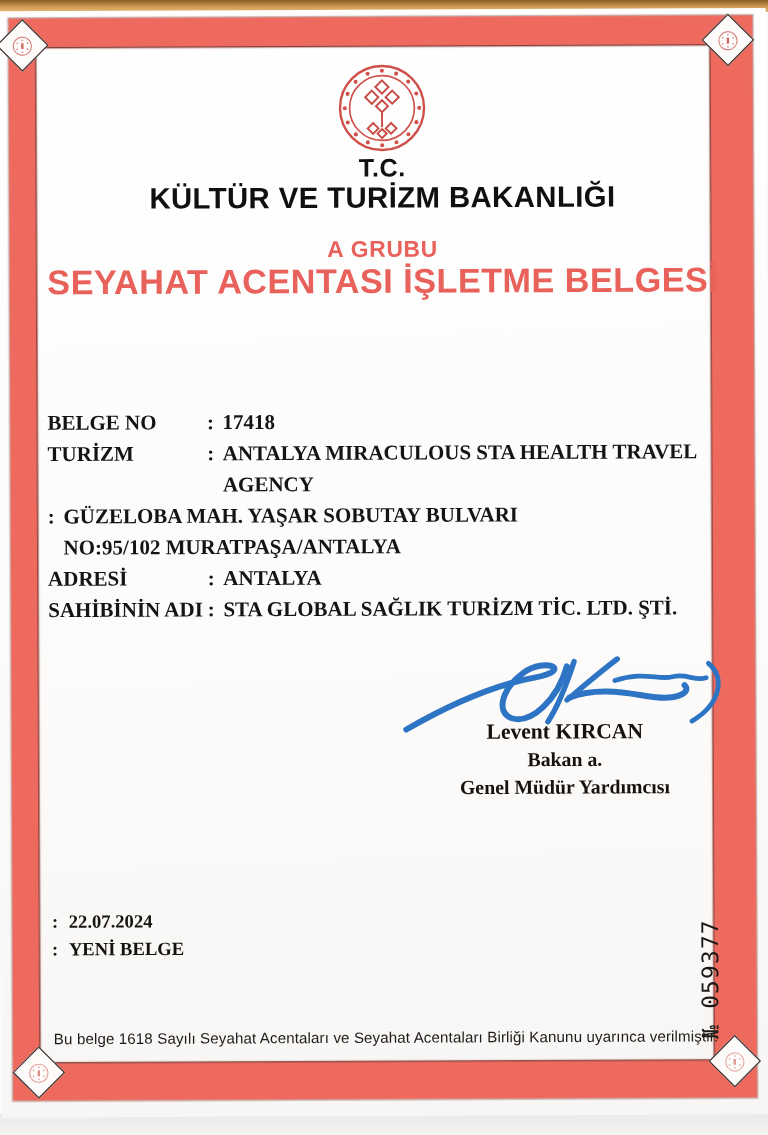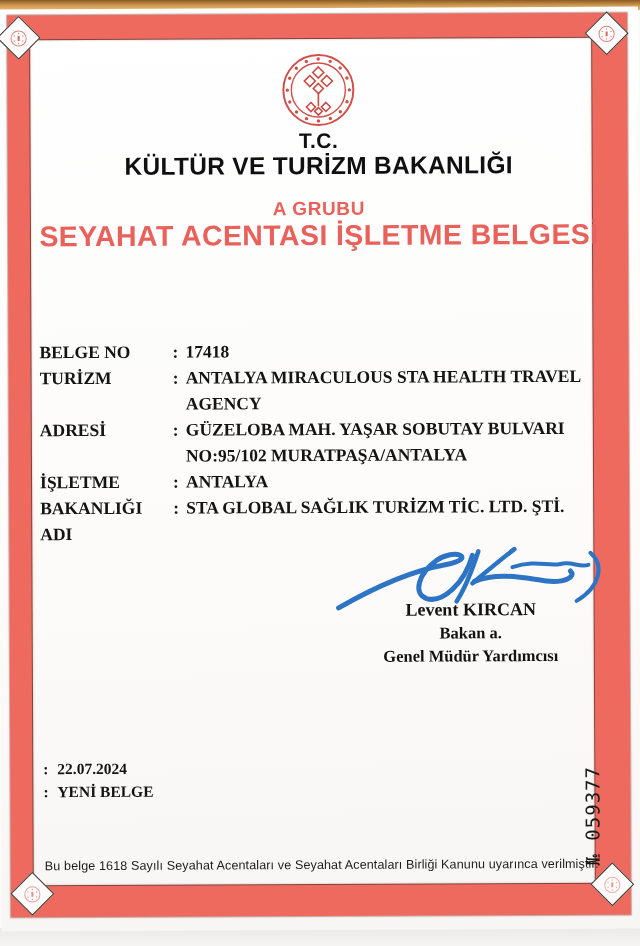--- a/index.html
+++ b/index.html
@@ -211,31 +211,30 @@
       <span class="flabel">BELGE NO</span>
       <span class="fcolon">:</span>
       <span class="fvalue">17418</span>
     </div>
     <div class="frow">
       <span class="flabel">TURİZM</span>
       <span class="fcolon">:</span>
       <span class="fvalue">ANTALYA MIRACULOUS STA HEALTH TRAVEL AGENCY</span>
     </div>
     <div class="frow">
+      <span class="fcolon">:</span>
+      <span class="fvalue">GÜZELOBA MAH. YAŞAR SOBUTAY BULVARI NO:95/102 MURATPAŞA/ANTALYA</span>
+    </div>
+    <div class="frow">
       <span class="flabel">ADRESİ</span>
       <span class="fcolon">:</span>
-      <span class="fvalue">GÜZELOBA MAH. YAŞAR SOBUTAY BULVARI NO:95/102 MURATPAŞA/ANTALYA</span>
-    </div>
-    <div class="frow">
-      <span class="flabel">İŞLETME</span>
-      <span class="fcolon">:</span>
       <span class="fvalue">ANTALYA</span>
     </div>
     <div class="frow">
-      <span class="flabel">BAKANLIĞI ADI</span>
+      <span class="flabel">SAHİBİNİN ADI</span>
       <span class="fcolon">:</span>
       <span class="fvalue">STA GLOBAL SAĞLIK TURİZM TİC. LTD. ŞTİ.</span>
     </div>
   </div>
 
   <svg class="sig-svg" width="278" height="72" viewBox="0 0 278 72">
     <g fill="none" stroke="#2e74c4" stroke-linecap="round">
       <path stroke-width="5" d="M6 66 C34 50 74 30 114 23 C146 17 122 6 104 19 C86 32 80 52 94 57 C110 62 132 42 140 14"></path>
       <path stroke-width="4.5" d="M146 10 C140 28 132 48 124 60"></path>
       <path stroke-width="4.5" d="M182 8 C166 20 152 32 140 42"></path>

